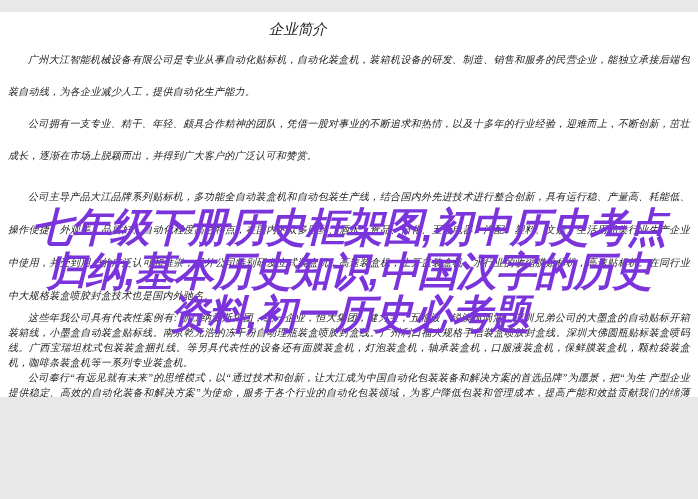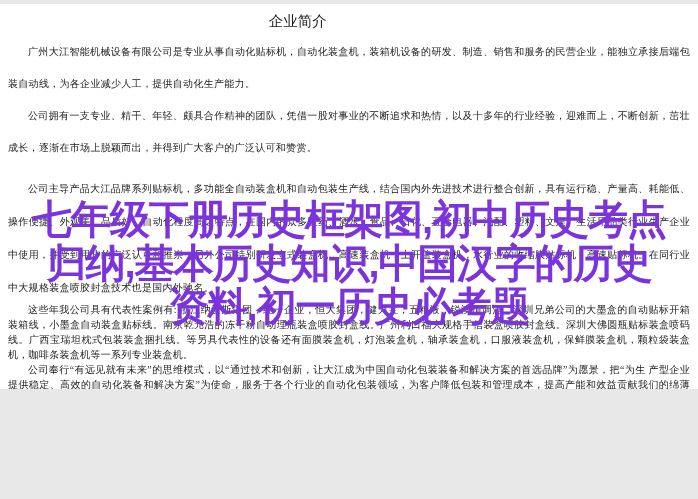--- a/index.html
+++ b/index.html
@@ -1,23 +1,24 @@
 <!DOCTYPE html>
 <html><head>
 <meta charset="utf-8">
 <style>
   html,body{margin:0;padding:0;background:#e8e8e8;}
   .page{
     position:relative;
     width:698px;height:385px;
-    margin:4px auto;
+    margin:12px auto;
     background:#ffffff;
     overflow:hidden;
     font-family:"Liberation Serif", serif;
     color:#1b1b1b;
+    font-style:italic;
   }
   .doc{padding:0 8px;}
   .doc-title{
     margin:0;
     padding-top:8px;
     width:85%;
     text-align:center;
     font-size:14.5px;
     font-weight:normal;
     height:18px;

